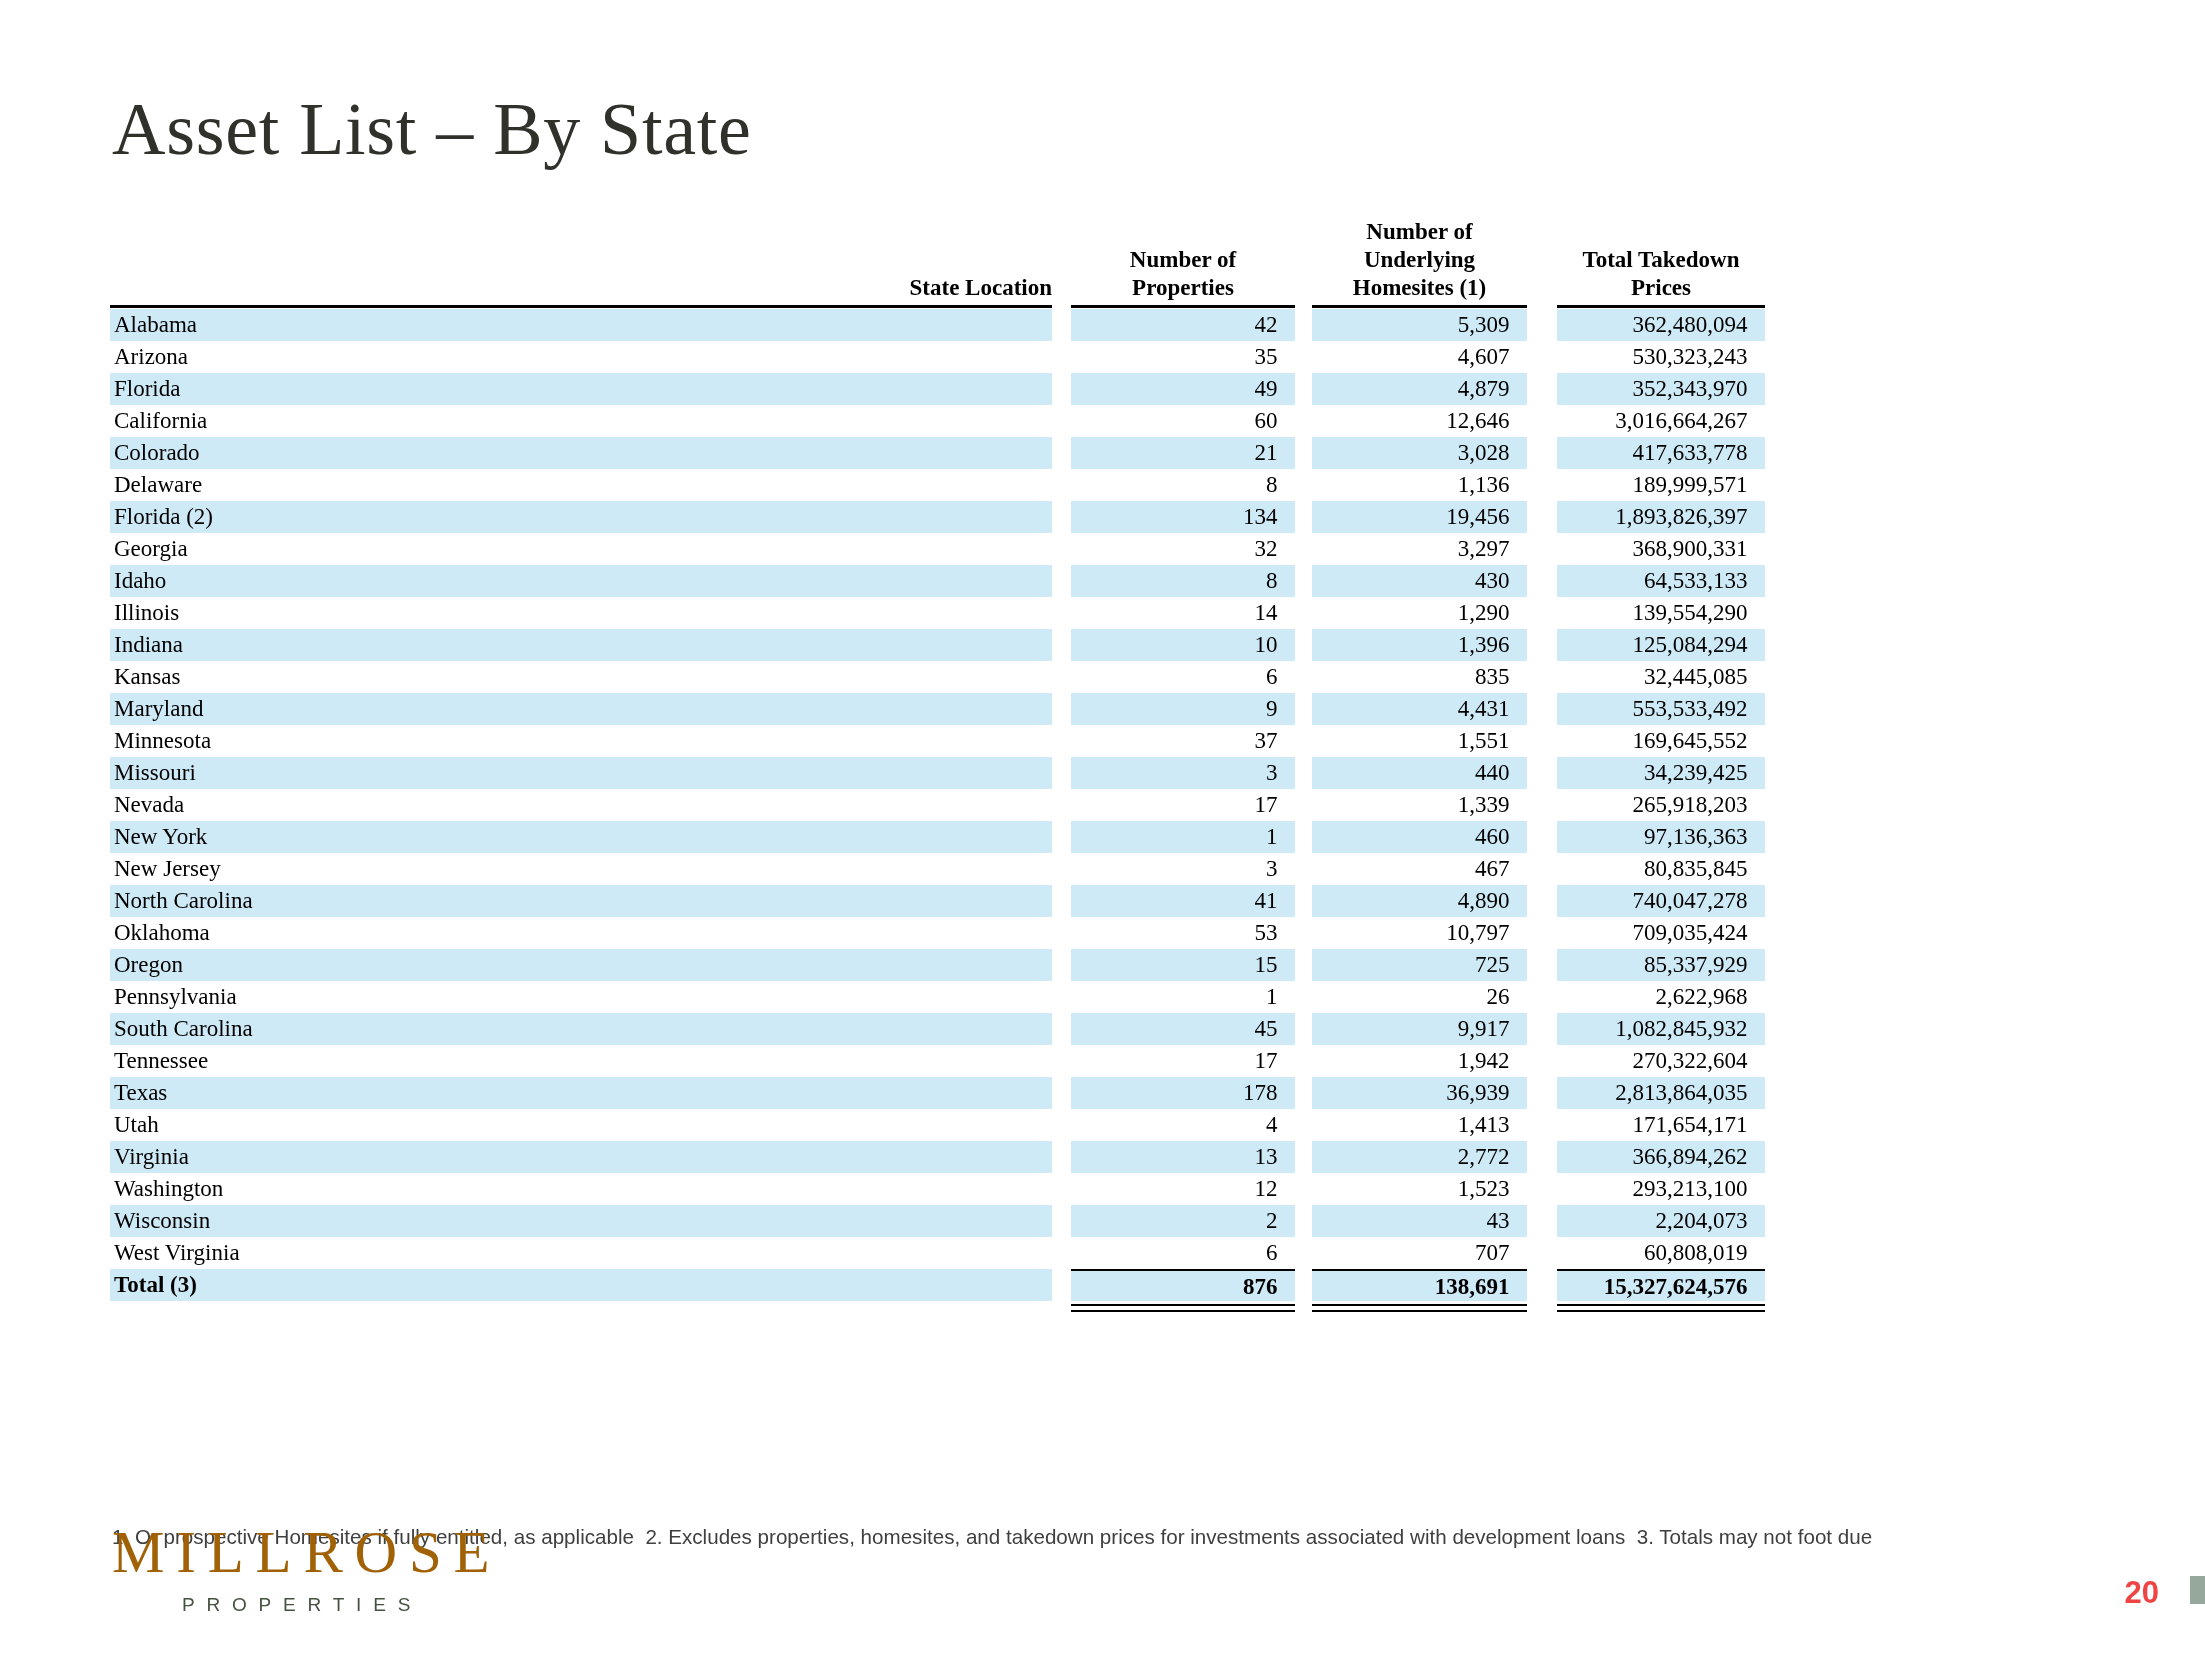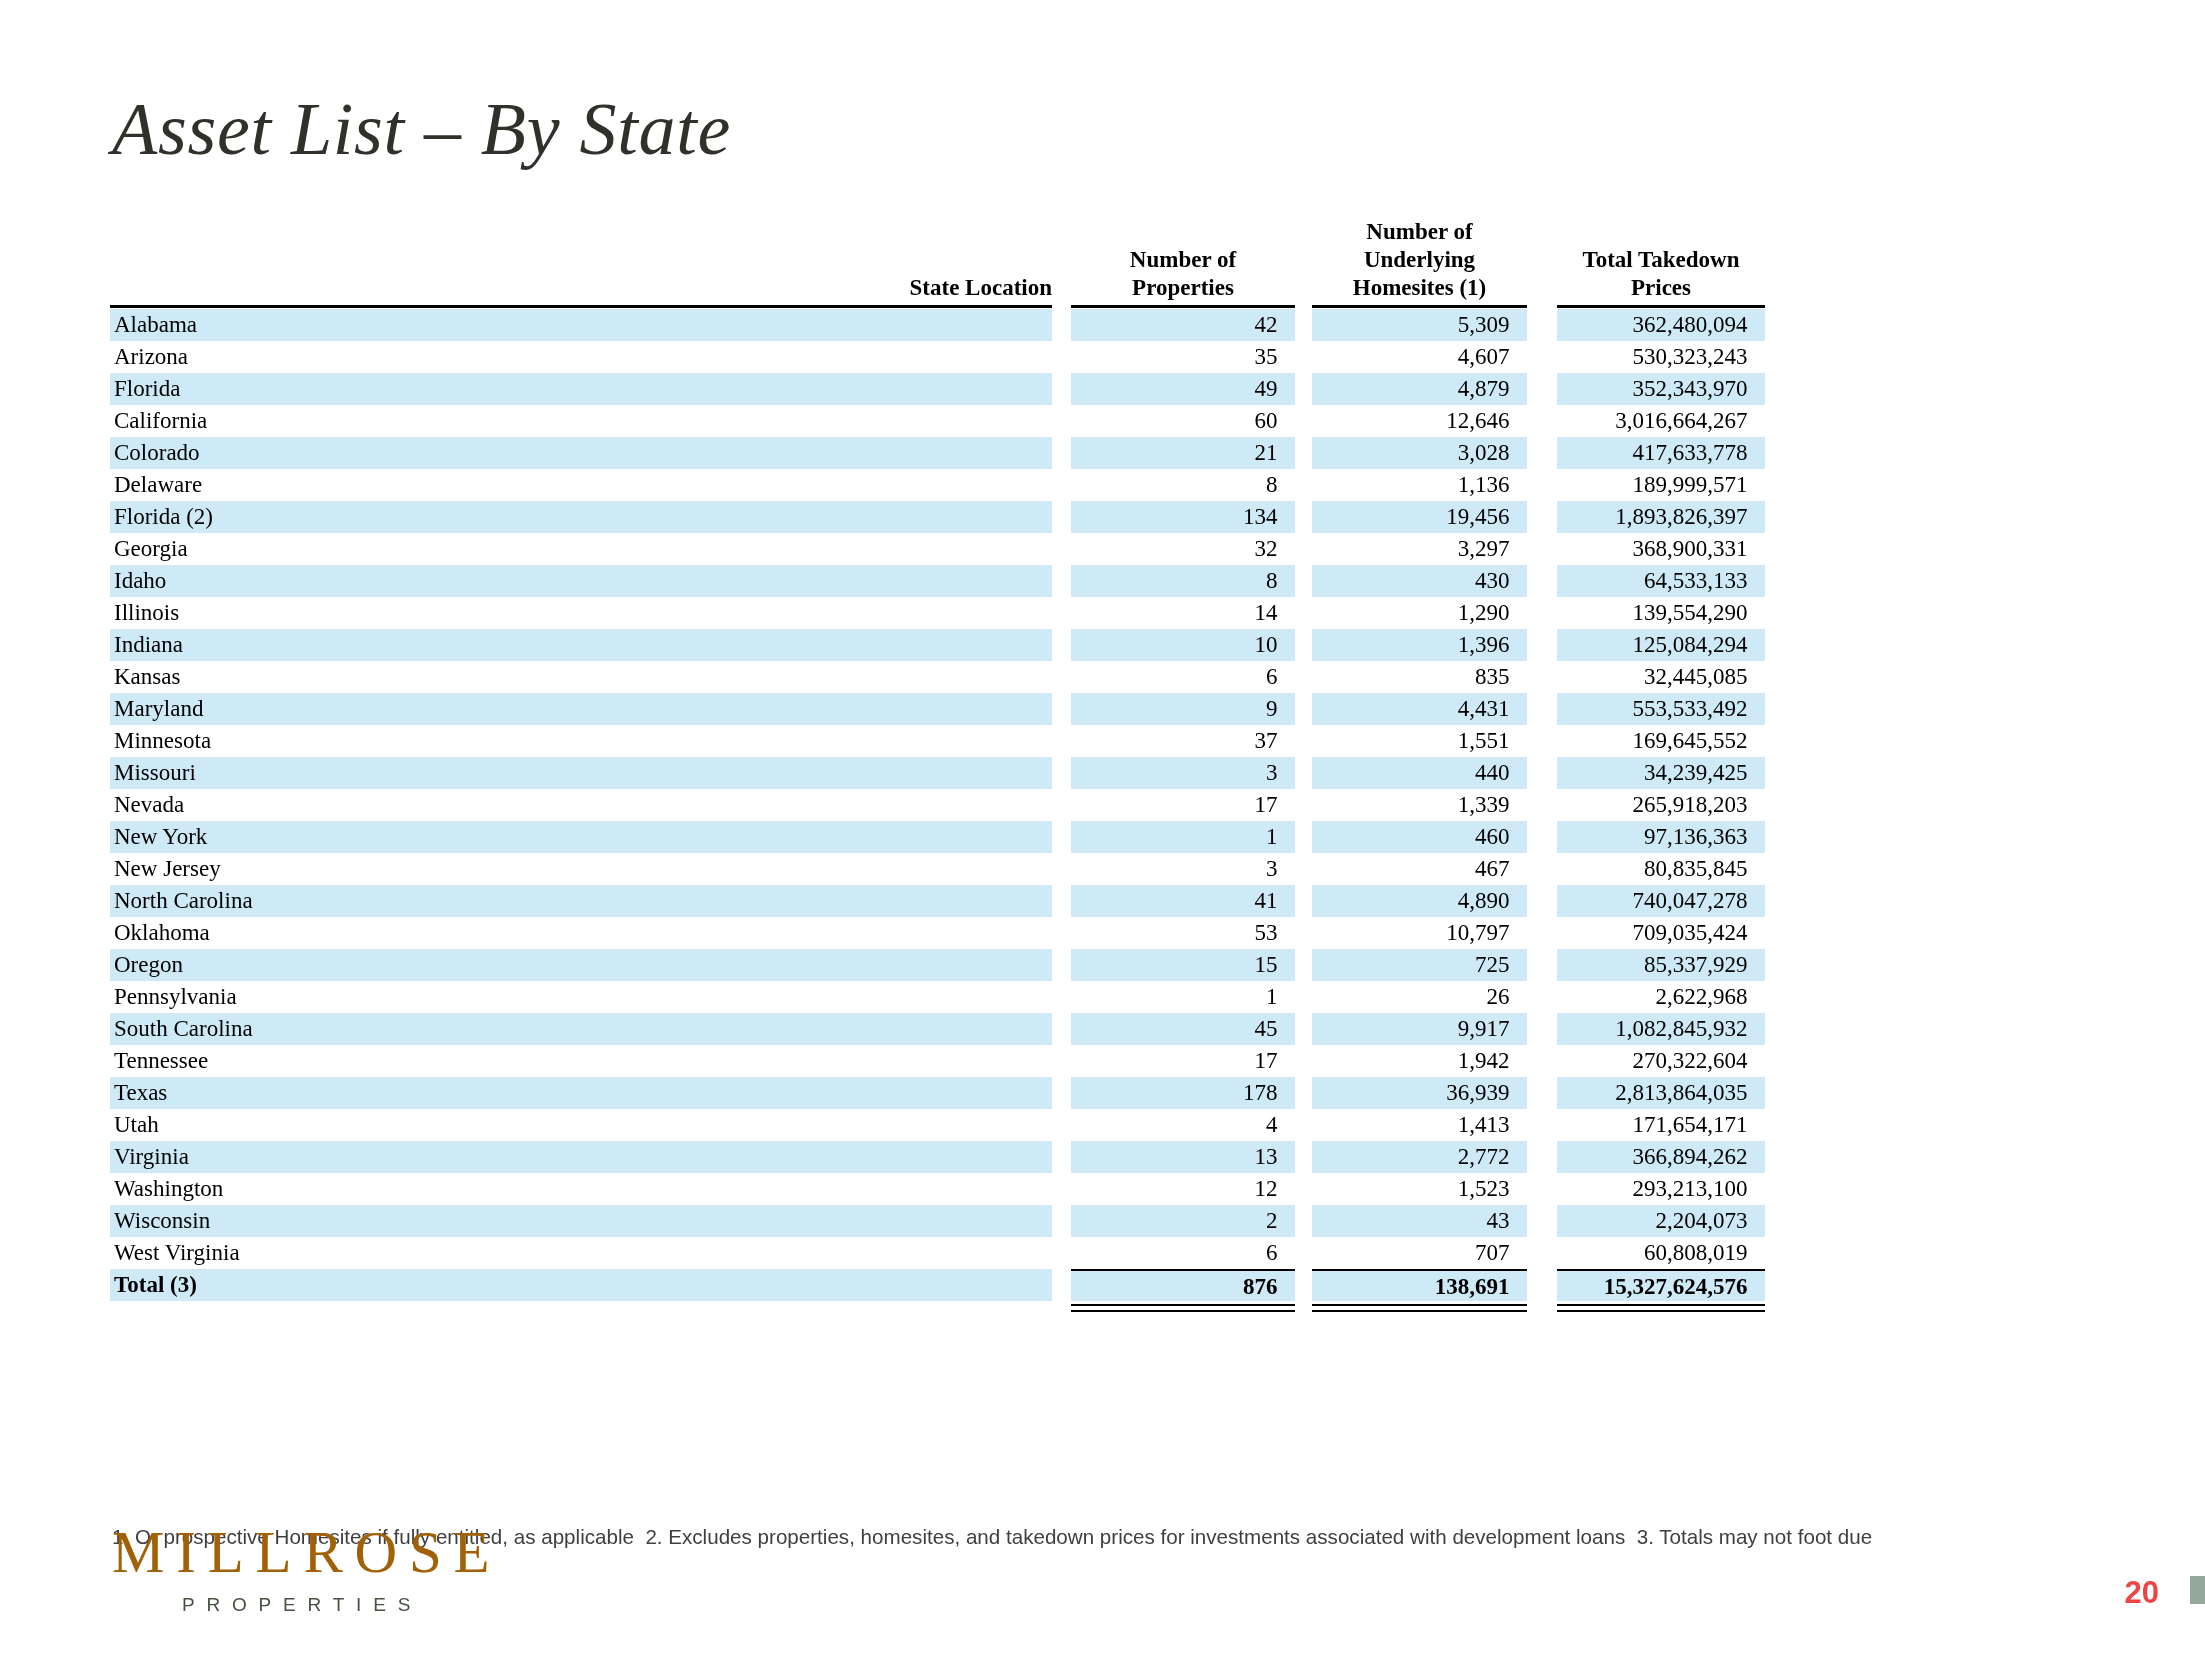--- a/index.html
+++ b/index.html
@@ -9,21 +9,20 @@
     background:#ffffff;
     overflow:hidden;
     font-family:"Liberation Serif","DejaVu Serif",serif;
     color:#000;
   }
   .title{
     position:absolute;left:112px;top:87px;
     font-size:74px;font-weight:400;letter-spacing:0.7px;
     color:#31312c;margin:0;
     font-family:"Liberation Serif","DejaVu Serif",serif;
-    font-style:italic;
   }
   
   .table{position:absolute;left:110px;top:218px;width:1661px;}
   .thead{display:flex;align-items:flex-end;}
   .th{
     font-weight:bold;font-size:23px;line-height:28px;
     white-space:pre-line;text-align:center;
     border-bottom:3.7px solid #000;
     padding-bottom:3px;
     box-sizing:border-box;

